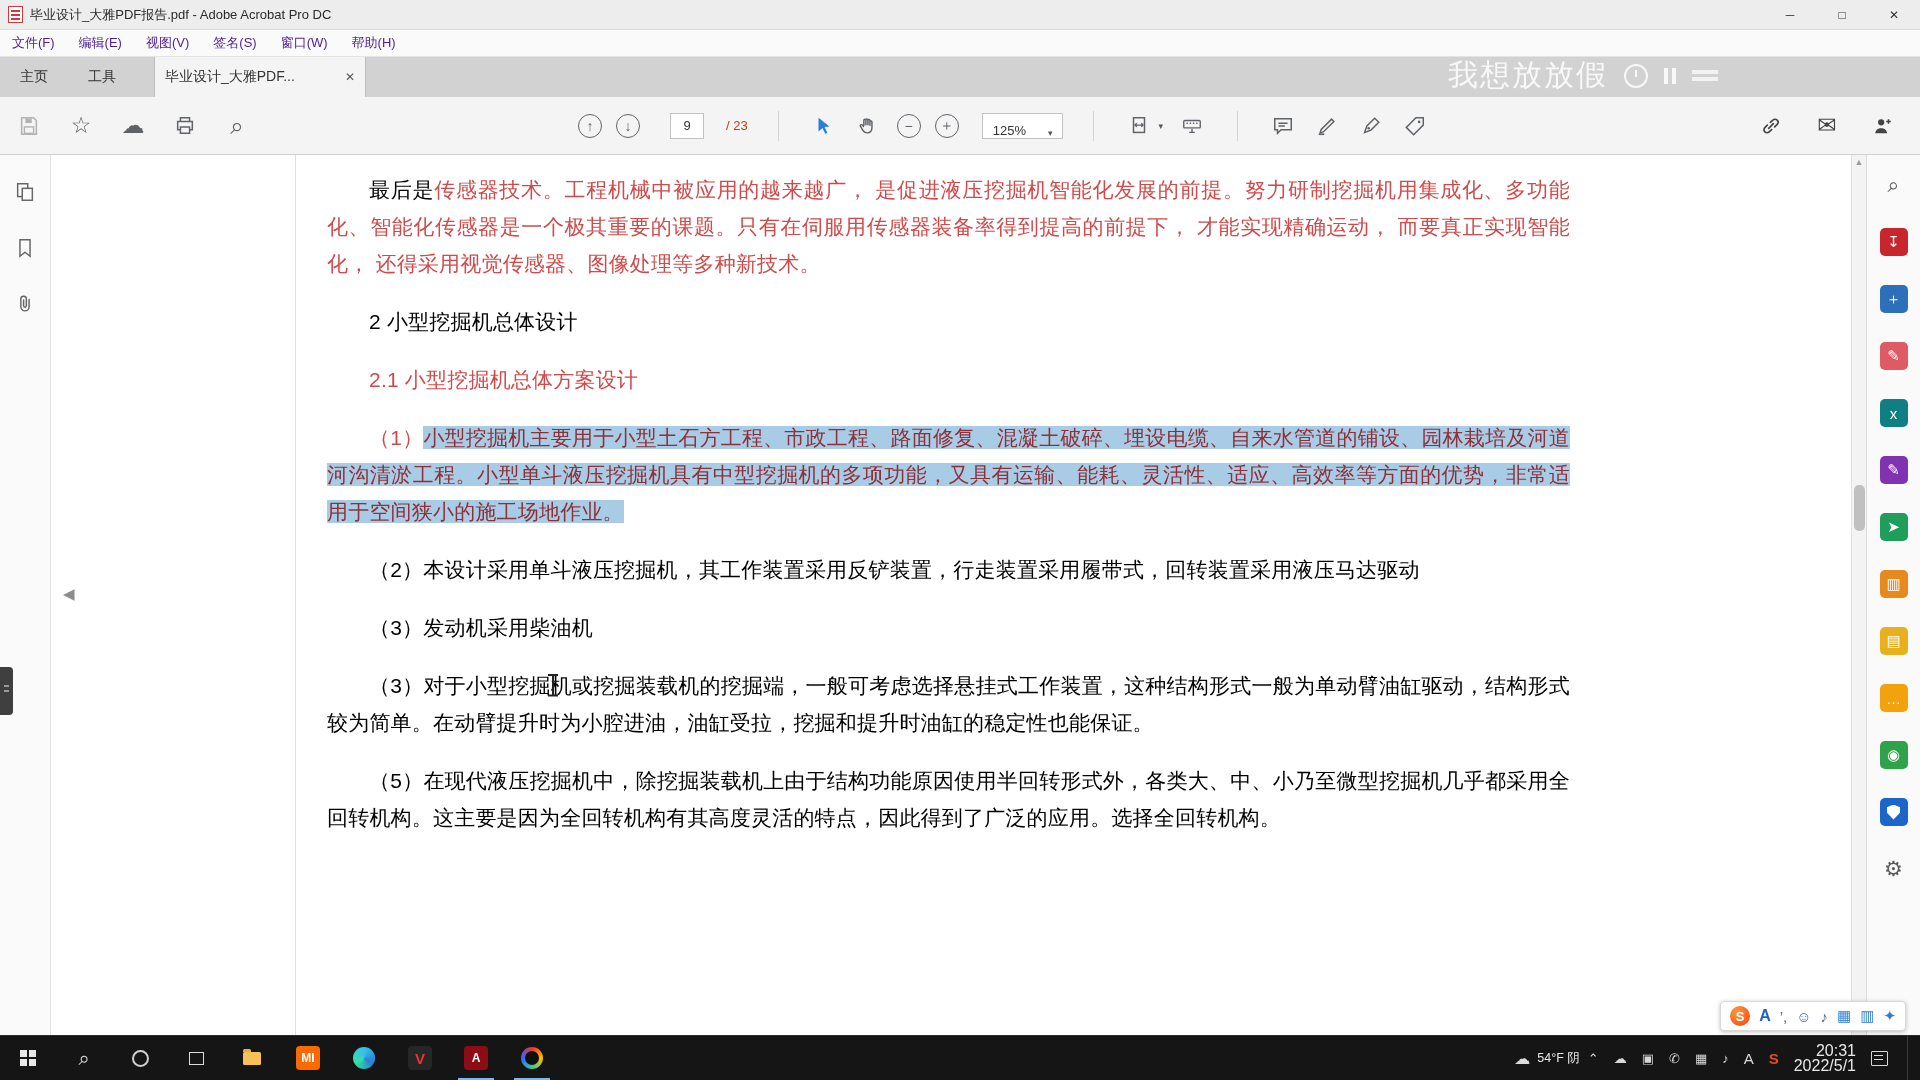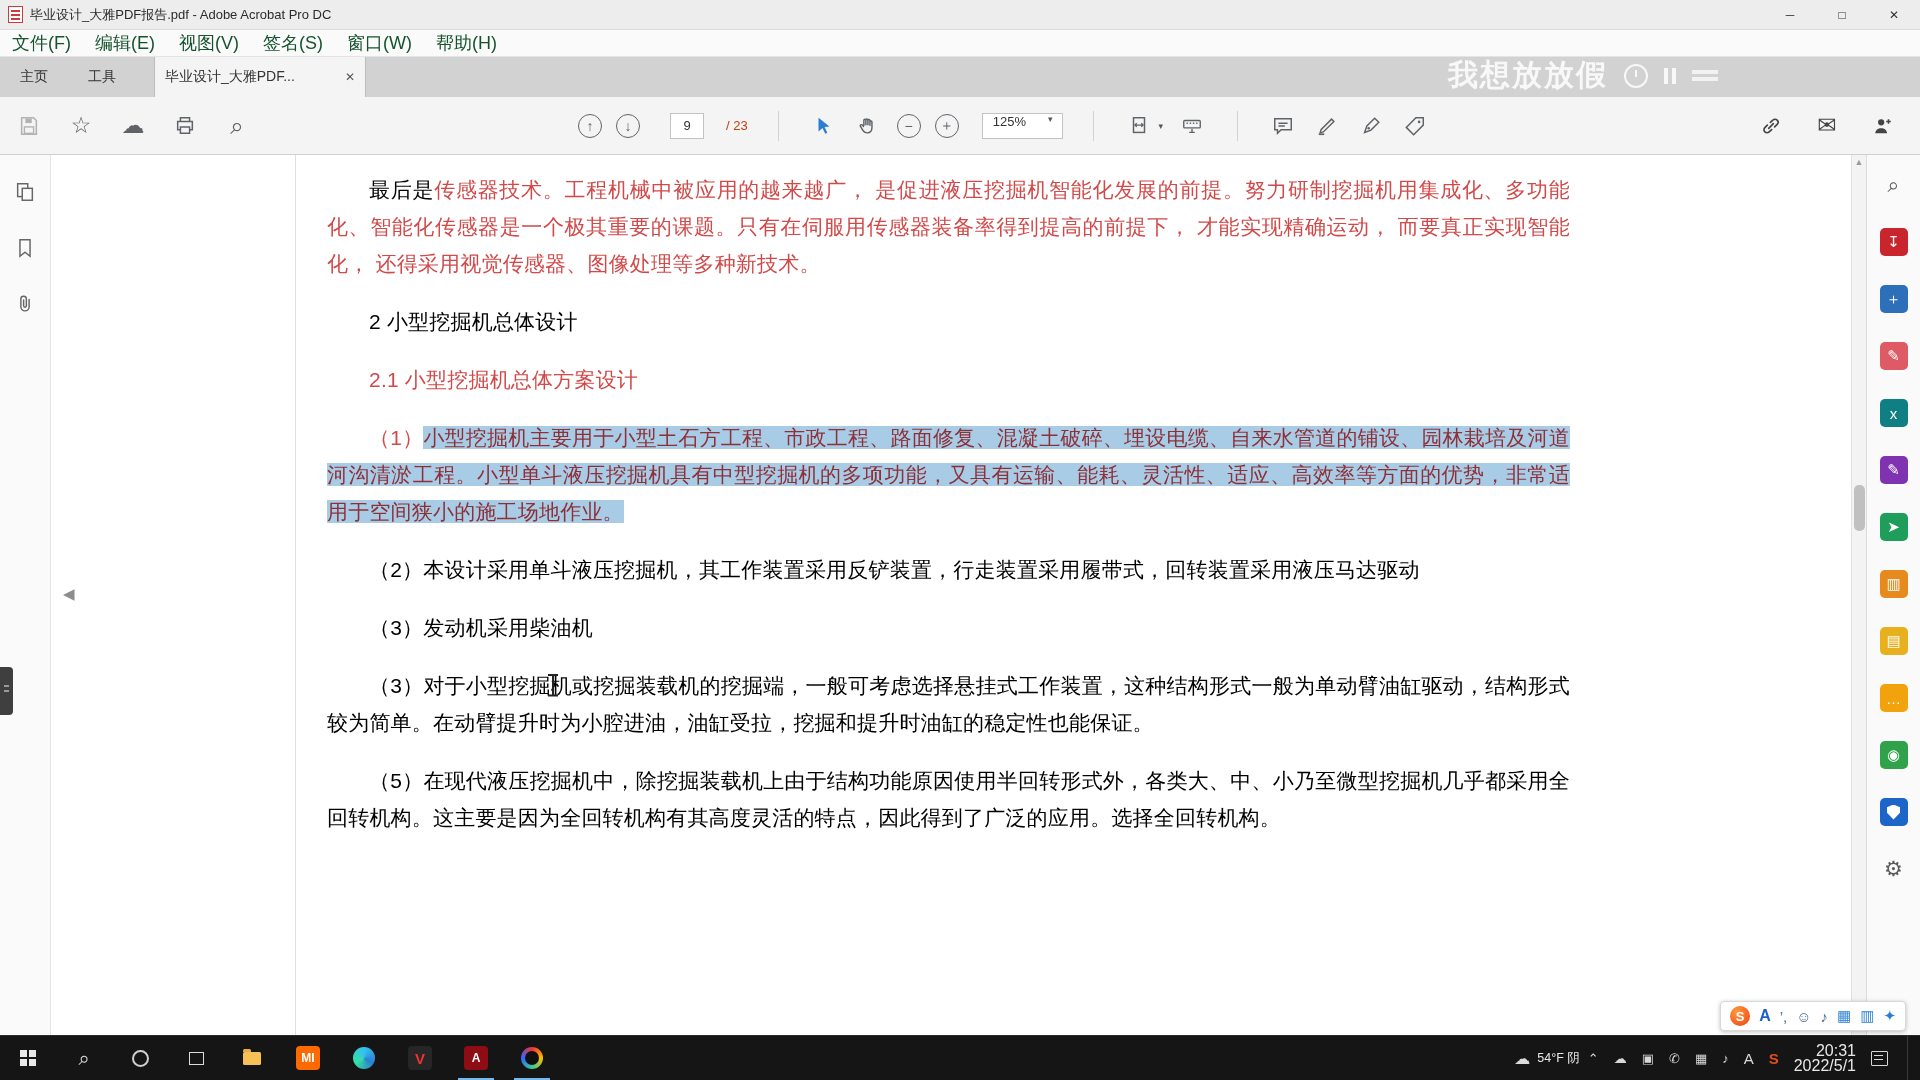--- a/index.html
+++ b/index.html
@@ -8,39 +8,39 @@
   .screen{position:relative;width:1920px;height:1080px;overflow:hidden}
 
   
   .titlebar{height:30px;background:#ededed;display:flex;align-items:center;padding-left:8px;font-size:13px;color:#2b2b2b;border-bottom:1px solid #dcdcdc}
   .pdf-ico{width:15px;height:17px;background:#fff;border:1px solid #cf3a3a;margin-right:7px;position:relative}
   .pdf-ico:before{content:"";position:absolute;left:2px;top:3px;width:9px;height:2px;background:#cf3a3a;box-shadow:0 4px 0 #cf3a3a,0 8px 0 #cf3a3a}
   .win-btns{margin-left:auto;display:flex;height:30px}
   .win-btn{width:52px;display:flex;align-items:center;justify-content:center;font-size:12px;color:#333}
 
   
-  .menubar{height:27px;background:#fafafa;display:flex;align-items:center;font-size:18px;color:#14532d;border-bottom:1px solid #e4e4e4}
+  .menubar{height:27px;background:#fafafa;display:flex;align-items:center;font-size:13px;color:#4c1d95;border-bottom:1px solid #e4e4e4}
   .menu-item{padding:0 12px;height:27px;display:flex;align-items:center}
 
   
   .tabbar{height:40px;background:#d2d2d2;display:flex;align-items:stretch;font-size:14px;color:#333;position:relative}
   .tab-text{padding:0 20px;display:flex;align-items:center}
   .tab-doc{margin-left:18px;width:212px;background:#f4f4f4;border-left:1px solid #bdbdbd;border-right:1px solid #bdbdbd;display:flex;align-items:center;padding:0 10px;gap:8px}
   .tab-doc .lbl{white-space:nowrap;overflow:hidden;flex:1}
   .tab-close{color:#555;font-size:12px}
 
   
   .toolbar{height:58px;background:#f4f4f4;border-bottom:1px solid #cfcfcf;display:flex;align-items:center;padding:0 14px;color:#5f6368}
   .tb-group{display:flex;align-items:center;gap:22px}
   .tb-btn{width:30px;height:34px;display:flex;align-items:center;justify-content:center;font-size:20px;color:#5f6368}
   .tb-sep{width:1px;height:30px;background:#d4d4d4;margin:0 16px}
   .circ{width:24px;height:24px;border:1.6px solid #5f6368;border-radius:50%;display:flex;align-items:center;justify-content:center;font-size:14px}
   .pg-input{width:34px;height:26px;border:1px solid #c3c3c3;background:#fff;text-align:center;font-size:13px;color:#333;margin:0 8px 0 16px}
   .pg-total{font-size:13px;color:#c2410c}
-  .zoom-box{display:flex;align-items:flex-start;gap:22px;border:1px solid #c3c3c3;background:#fff;height:26px;padding:0 10px;font-size:13px;color:#333;margin-left:9px}
+  .zoom-box{display:flex;align-items:flex-end;gap:22px;border:1px solid #c3c3c3;background:#fff;height:26px;padding:0 10px;font-size:13px;color:#333;margin-left:9px}
   .caret{font-size:9px;color:#555}
   .i{width:22px;height:22px;display:block}
   .disabled{opacity:.45}
   .spacer{flex:1}
 
   
   .main{display:flex;height:880px}
   .leftrail{width:51px;background:#fafafa;border-right:1px solid #e3e3e3;display:flex;flex-direction:column;align-items:center;padding-top:26px;gap:34px}
   .viewport{flex:1;position:relative;background:#fff;overflow:hidden}
   .vline{position:absolute;left:244px;top:0;bottom:0;width:1px;background:#dedede}
@@ -55,21 +55,21 @@
   .panel-arrow{position:absolute;left:12px;top:430px;color:#8d8d8d;font-size:15px}
   .vscroll{width:15px;background:#f3f3f3;border-left:1px solid #e2e2e2;position:relative;display:flex;flex-direction:column;align-items:center;justify-content:space-between;padding:2px 0;color:#9a9a9a;font-size:9px}
   .vthumb{position:absolute;left:2px;width:11px;top:330px;height:46px;background:#c0c0c0;border-radius:5px}
   .rightrail{width:54px;background:#fafafa;border-left:1px solid #dcdcdc;display:flex;flex-direction:column;align-items:center;padding-top:16px;gap:29px}
   .rail-ico{width:28px;height:28px;border-radius:5px;display:flex;align-items:center;justify-content:center;color:#fff;font-size:15px}
   .rail-plain{background:none!important;color:#5a5a5a;font-size:21px}
   .shield{width:13px;height:15px;background:#fff;clip-path:polygon(50% 0,100% 18%,100% 55%,50% 100%,0 55%,0 18%)}
 
   
   .watermark{position:absolute;top:55px;left:1448px;display:flex;align-items:center;gap:16px;color:rgba(255,255,255,.85);z-index:60;pointer-events:none}
-  .wm-text{font-size:30px;font-weight:bold;letter-spacing:2px}
+  .wm-text{font-size:30px;font-weight:normal;letter-spacing:2px}
   .wm-clock{width:24px;height:24px;border:2.5px solid rgba(255,255,255,.85);border-radius:50%;position:relative}
   .wm-clock:before{content:"";position:absolute;left:9px;top:4px;width:2px;height:7px;background:rgba(255,255,255,.85)}
   .wm-pause{display:flex;gap:4px}
   .wm-pause i{width:4px;height:16px;background:rgba(255,255,255,.85)}
   .wm-mini{display:flex;flex-direction:column;gap:3px}
   .wm-mini i{width:26px;height:4px;background:rgba(255,255,255,.7)}
 
   
   .side-handle{position:absolute;left:0;top:667px;width:13px;height:48px;background:#3f3f3f;border-radius:0 4px 4px 0;z-index:40}
   .side-handle:before{content:"";position:absolute;left:4px;top:18px;width:5px;height:1.5px;background:#9a9a9a;box-shadow:0 5px 0 #9a9a9a}

